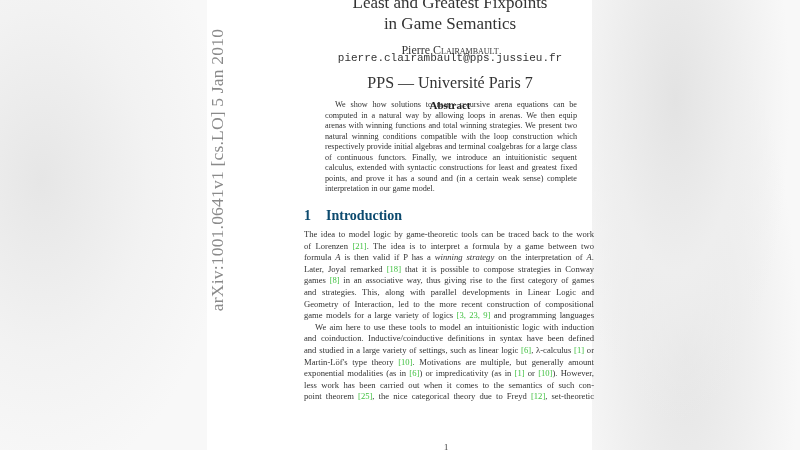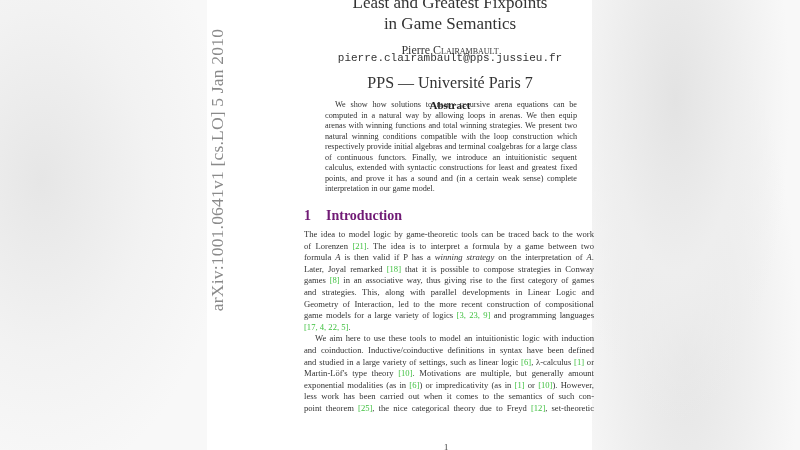--- a/index.html
+++ b/index.html
@@ -51,21 +51,21 @@
     font-family:"Liberation Serif", serif; font-weight:bold; font-size:11px; color:#222;
   }
   .abs-body {
     position:absolute; left:325px; width:252px; top:100px;
     font-family:"Liberation Serif", serif; font-size:8.2px; line-height:10.5px; color:#333;
     text-align:justify;
   }
   .abs-body p { margin:0; text-indent:10px; }
   .section {
     position:absolute; left:304px; top:208px;
-    font-family:"Liberation Serif", serif; font-weight:bold; font-size:14px; color:#701a75;
+    font-family:"Liberation Serif", serif; font-weight:bold; font-size:14px; color:#0c4a6e;
   }
   .section .num { display:inline-block; width:22px; }
   .body-text {
     position:absolute; left:304px; width:290px; top:229px;
     font-family:"Liberation Serif", serif; font-size:8.6px; line-height:11.6px; color:#333;
   }
   .line { display:block; text-align:justify; text-align-last:justify; white-space:nowrap; overflow:hidden; height:11.6px; }
   .line.last { text-align-last:left; }
   .line.indent { padding-left:11px; }
   .cite { color:#40c040; }
@@ -108,21 +108,20 @@
 
 <div class="body-text" id="body-text">
     <span class="line"><span>The idea to model logic by game-theoretic tools can be traced back to the work</span></span>
     <span class="line"><span>of Lorenzen </span><a class="cite">[21]</a><span>.  The idea is to interpret a formula by a game between two</span></span>
     <span class="line"><span>formula </span><span class="em">A</span><span> is then valid if P has a </span><span class="em">winning strategy</span><span> on the interpretation of </span><span class="em">A</span><span>.</span></span>
     <span class="line"><span>Later, Joyal remarked </span><a class="cite">[18]</a><span> that it is possible to compose strategies in Conway</span></span>
     <span class="line"><span>games </span><a class="cite">[8]</a><span> in an associative way, thus giving rise to the first category of games</span></span>
     <span class="line"><span>and strategies.  This, along with parallel developments in Linear Logic and</span></span>
     <span class="line"><span>Geometry of Interaction, led to the more recent construction of compositional</span></span>
     <span class="line"><span>game models for a large variety of logics </span><a class="cite">[3, 23, 9]</a><span> and programming languages</span></span>
-    <span class="line last"><a class="cite">[17, 4, 22, 5]</a><span>.</span></span>
     <span class="line indent"><span>We aim here to use these tools to model an intuitionistic logic with induction</span></span>
     <span class="line"><span>and coinduction. Inductive/coinductive definitions in syntax have been defined</span></span>
     <span class="line"><span>and studied in a large variety of settings, such as linear logic </span><a class="cite">[6]</a><span>, λ-calculus </span><a class="cite">[1]</a><span> or</span></span>
     <span class="line"><span>Martin-Löf's type theory </span><a class="cite">[10]</a><span>. Motivations are multiple, but generally amount</span></span>
     <span class="line"><span>exponential modalities (as in </span><a class="cite">[6]</a><span>) or impredicativity (as in </span><a class="cite">[1]</a><span> or </span><a class="cite">[10]</a><span>). However,</span></span>
     <span class="line"><span>less work has been carried out when it comes to the semantics of such con-</span></span>
     <span class="line"><span>point theorem </span><a class="cite">[25]</a><span>, the nice categorical theory due to Freyd </span><a class="cite">[12]</a><span>, set-theoretic</span></span>
   </div>
 
 <div class="page-num">1</div>

